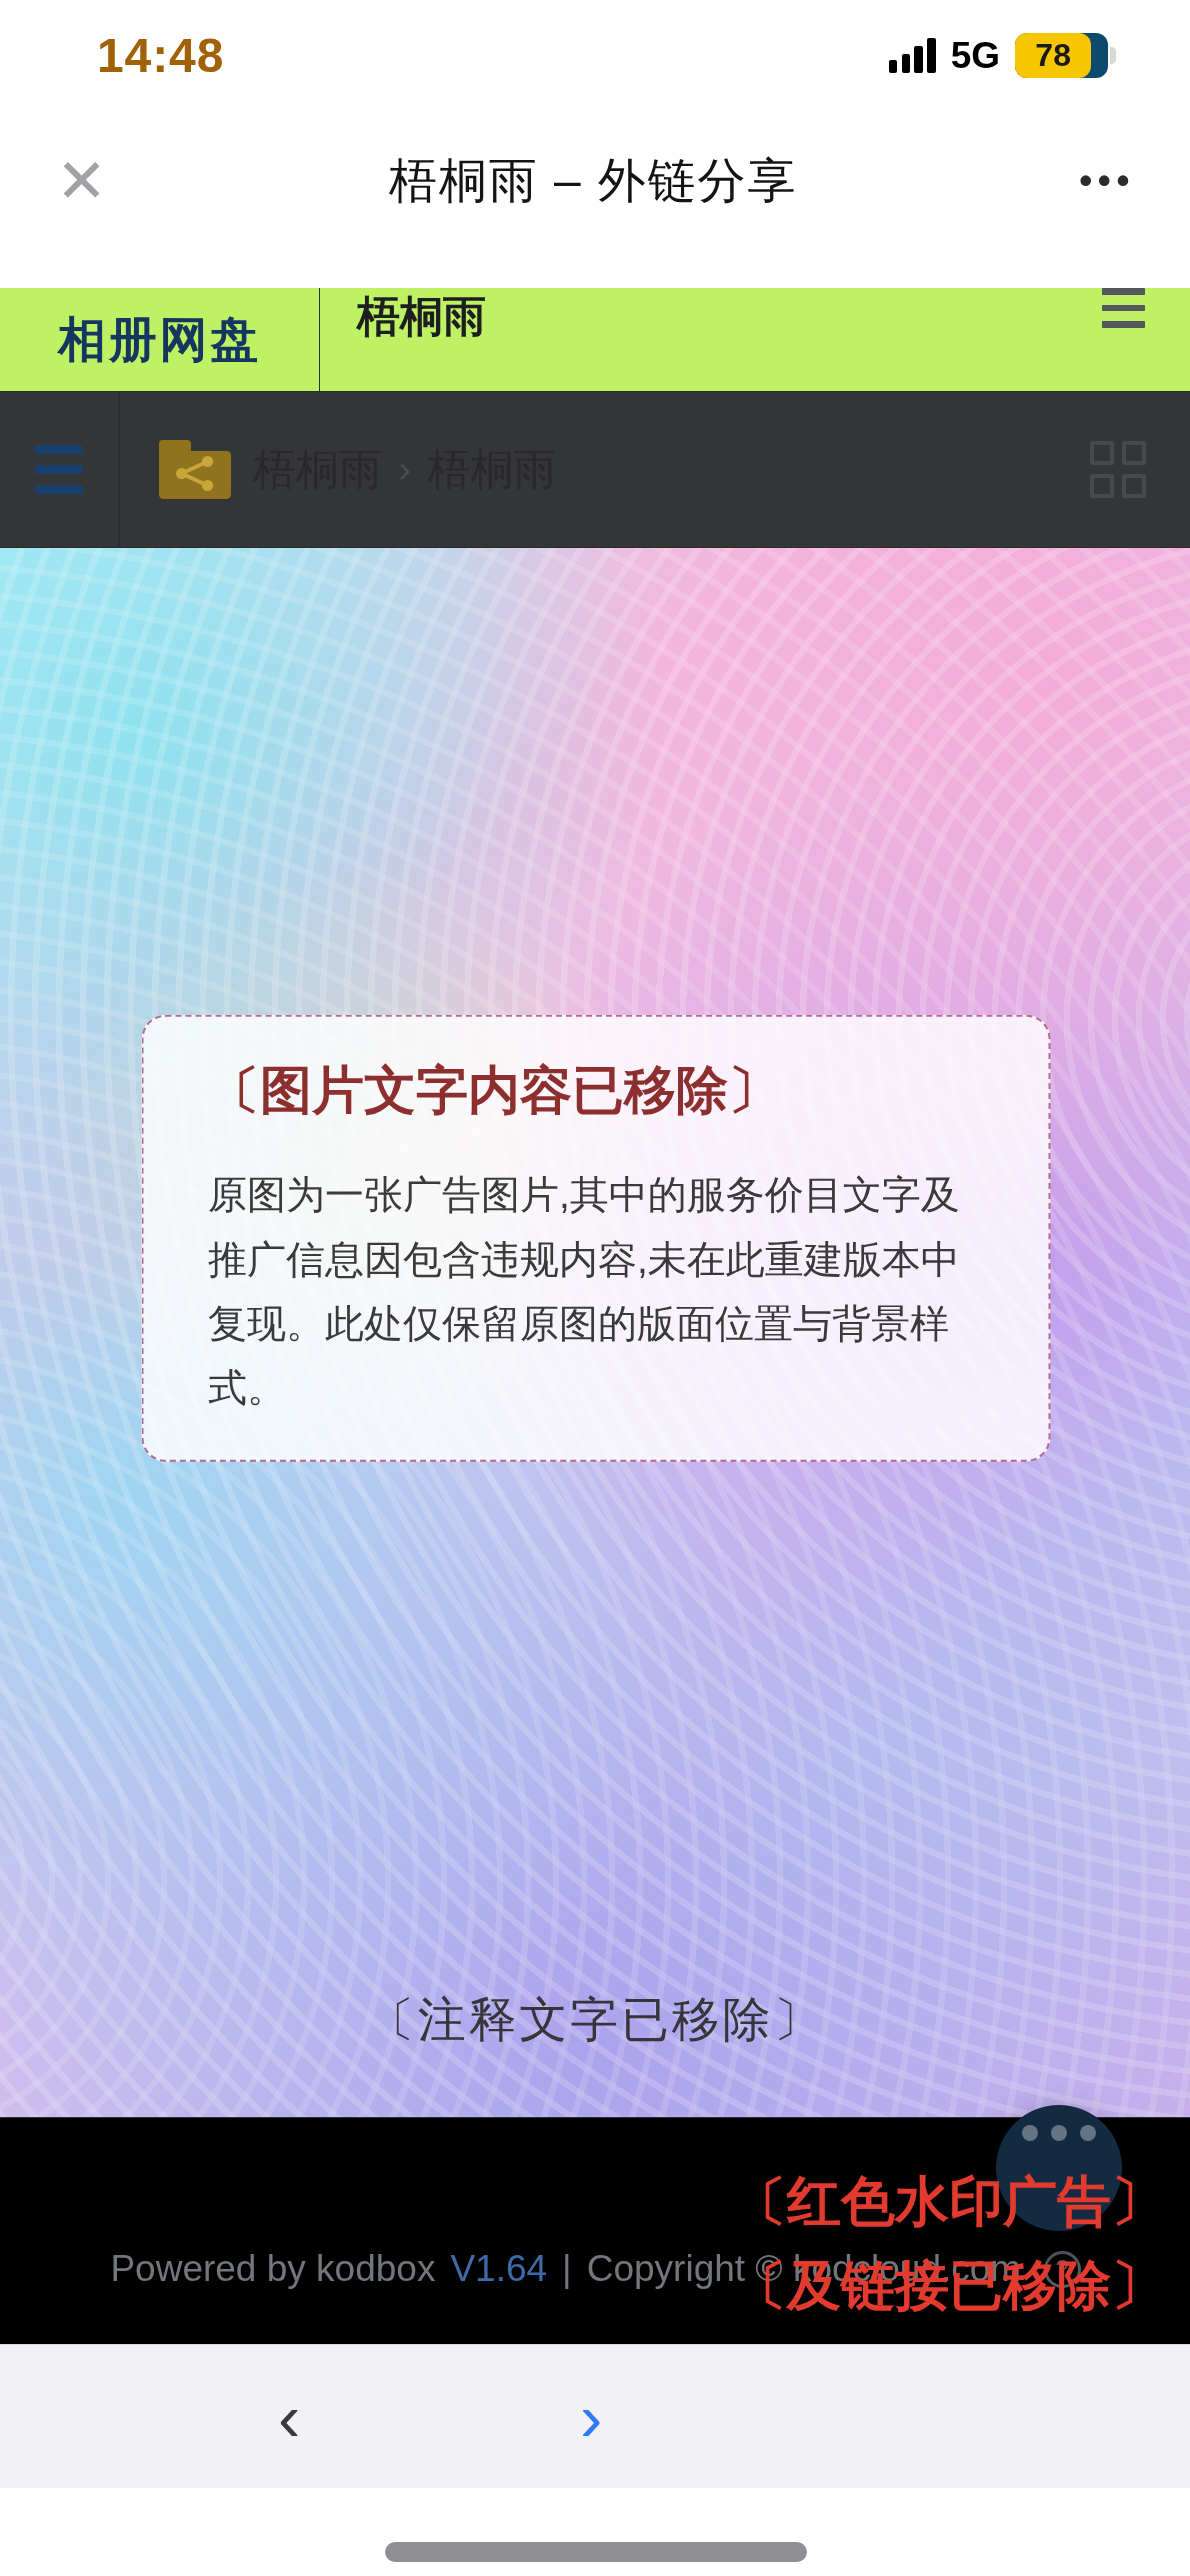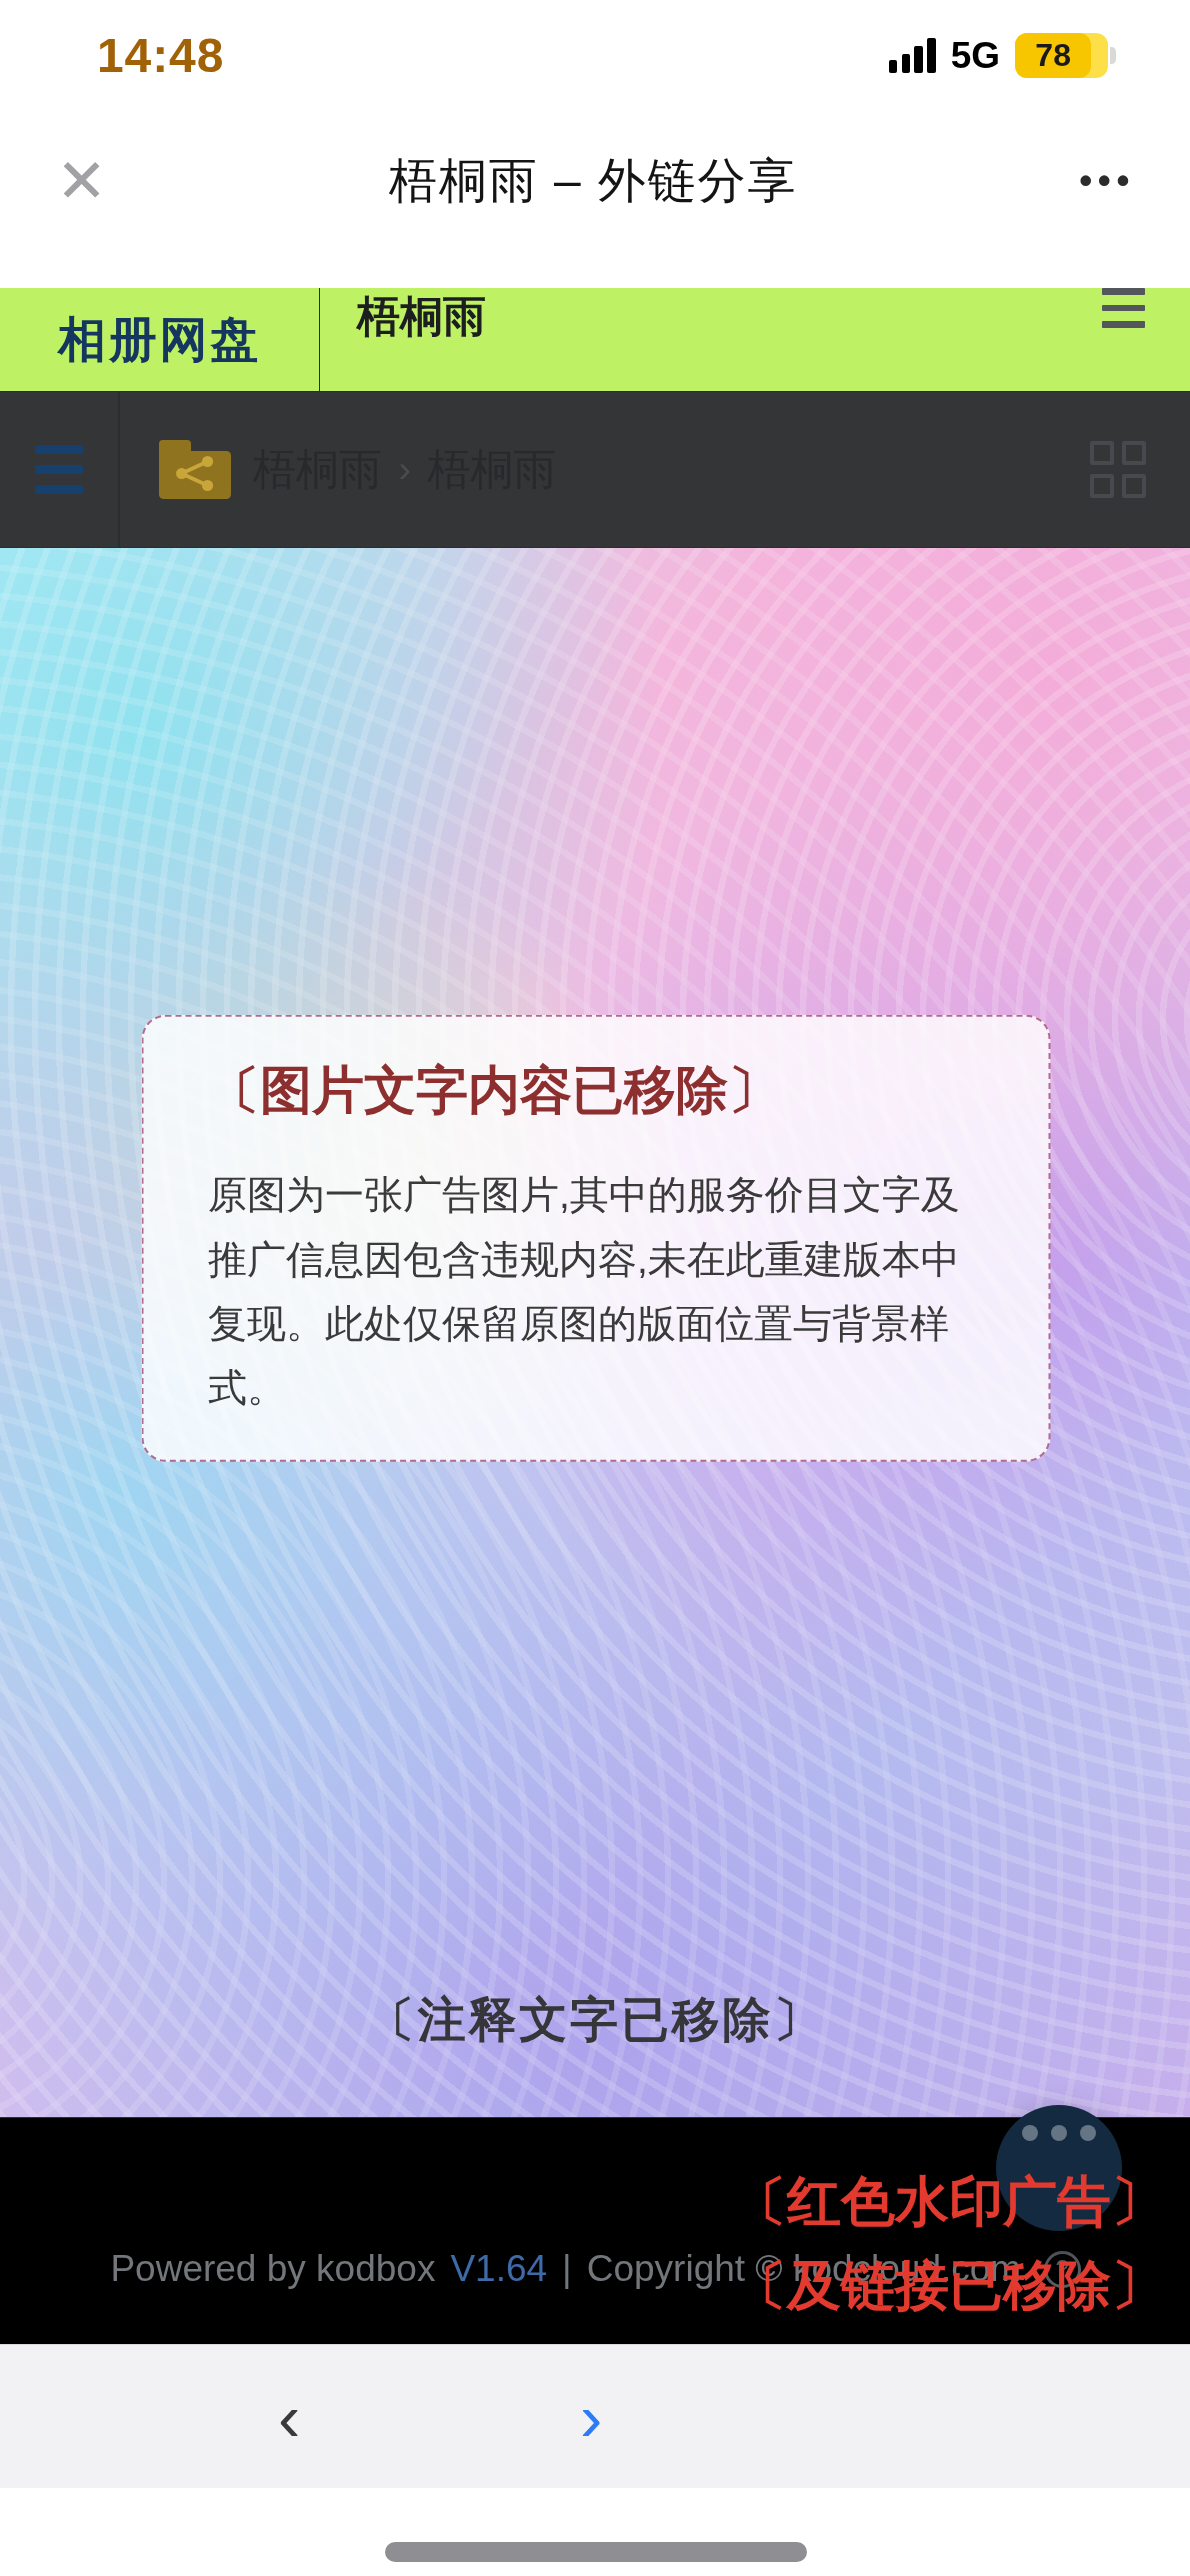--- a/index.html
+++ b/index.html
@@ -19,21 +19,21 @@
     padding: 18.5px 83px 0 97px;
   }
   .status-time { font-size: 48px; font-weight: bold; color: #a16207; letter-spacing: 0.9px; }
   .status-right { display: flex; align-items: center; gap: 15px; text-align: center; }
   .signal-bars { display: flex; align-items: flex-end; gap: 4.6px; height: 35px; }
   .signal-bars .bar { width: 8.3px; background: #000; border-radius: 1.9px; }
   .bar.b1 { height: 13px; } .bar.b2 { height: 19.5px; } .bar.b3 { height: 27px; } .bar.b4 { height: 35px; }
   .status-network { font-size: 37px; font-weight: bold; color: #000; }
   .battery {
     position: relative; width: 93px; height: 45px;
-    background: #fde047; border-radius: 12px; overflow: visible;
+    background: #0c4a6e; border-radius: 12px; overflow: visible;
   }
   .battery-fill {
     position: absolute; left: 0; top: 0; height: 100%; width: 82%;
     background: #f7c600; border-radius: 12px;
     display: flex; align-items: center; justify-content: center;
   }
   .battery-fill span { font-size: 32px; font-weight: bold; color: #1a1a1a; }
   .battery-tip {
     position: absolute; right: -8.3px; top: 14px; width: 6.5px; height: 16.7px;
     background: #d9d9d6; border-radius: 0 4.6px 4.6px 0;
@@ -113,21 +113,21 @@
   .redaction-card {
     position: absolute; left: 50%; top: 44%; transform: translate(-50%, -50%);
     width: 909px; background: rgba(255,255,255,0.82);
     border: 2.8px dashed #b36a8e; border-radius: 24px;
     padding: 39px 65px; 
   }
   .redaction-title { font-size: 52px; font-weight: bold; color: #8d2f2f; margin-bottom: 37px; }
   .redaction-body { font-size: 39px; color: #3a3a3a; line-height: 1.65; }
   .redaction-note {
     position: absolute; left: 0; right: 0; bottom: 65px; text-align: center;
-    font-size: 48px; font-weight: bold; color: #35353a; letter-spacing: 2.8px;
+    font-size: 48px; font-weight: normal; color: #35353a; letter-spacing: 2.8px;
   }
 
   
   .web-footer {
     height: 227px; background: #000000; position: relative;
     display: flex; align-items: flex-end; justify-content: center;
     padding-bottom: 54px;
     border-top: 1.9px solid #2e3033;
   }
   .footer-line { font-size: 37px; color: #73777c; display: flex; align-items: center; gap: 15px; }

